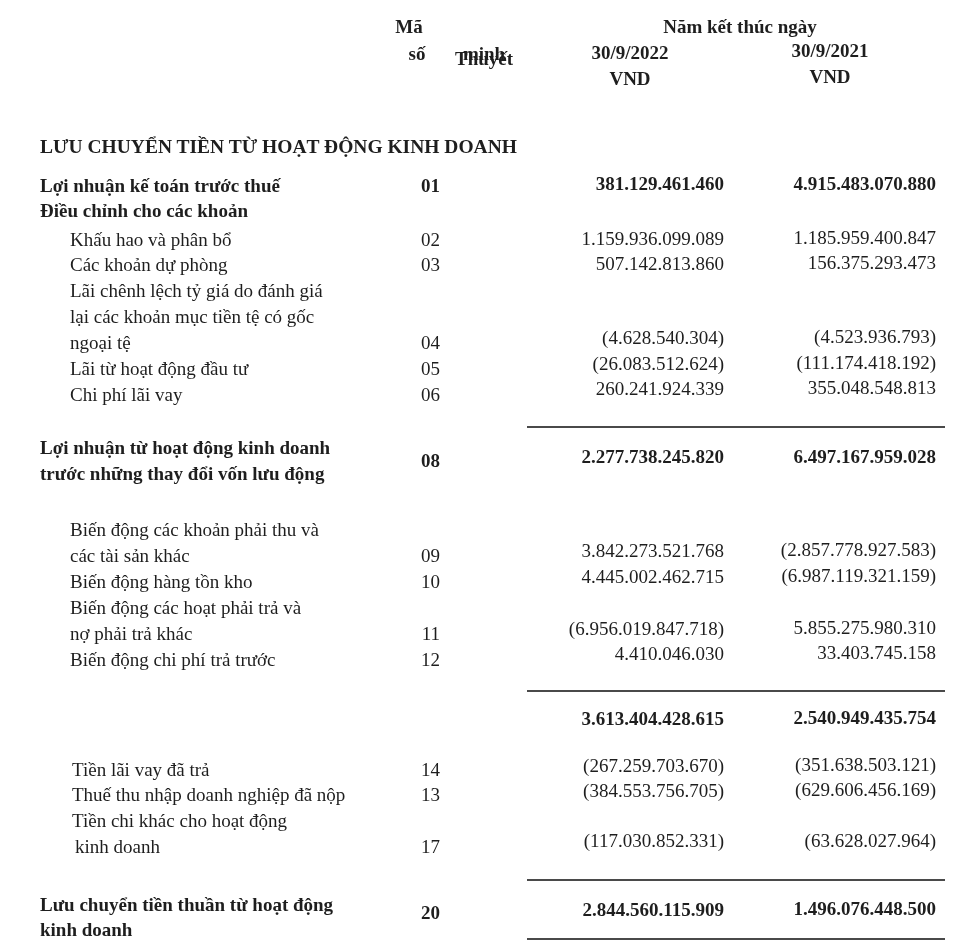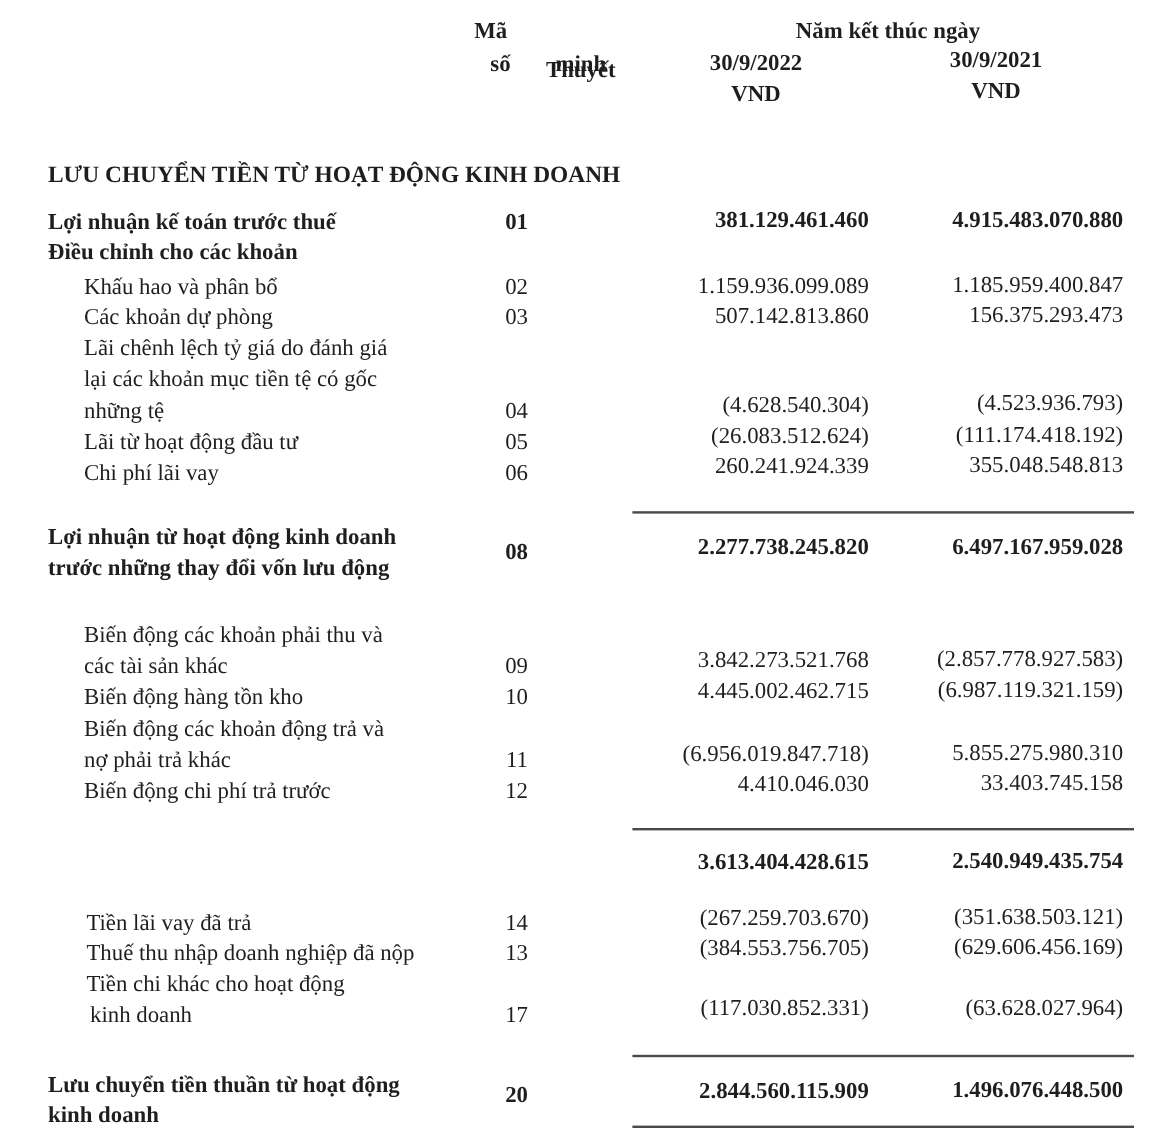--- a/index.html
+++ b/index.html
@@ -67,21 +67,21 @@
 <div class="abs num22" style="top:228px;">1.159.936.099.089</div>
 <div class="abs num21" style="top:227px;">1.185.959.400.847</div>
 
 <div class="abs" style="left:70px; top:254px;">Các khoản dự phòng</div>
 <div class="abs code" style="left:400px; top:254px;">03</div>
 <div class="abs num22" style="top:253px;">507.142.813.860</div>
 <div class="abs num21" style="top:252px;">156.375.293.473</div>
 
 <div class="abs" style="left:70px; top:280px;">Lãi chênh lệch tỷ giá do đánh giá</div>
 <div class="abs" style="left:70px; top:306px;">lại các khoản mục tiền tệ có gốc</div>
-<div class="abs" style="left:70px; top:332px;">những tệ</div>
+<div class="abs" style="left:70px; top:332px;">ngoại tệ</div>
 <div class="abs code" style="left:400px; top:332px;">04</div>
 <div class="abs num22" style="top:327px;">(4.628.540.304)</div>
 <div class="abs num21" style="top:326px;">(4.523.936.793)</div>
 
 <div class="abs" style="left:70px; top:358px;">Lãi từ hoạt động đầu tư</div>
 <div class="abs code" style="left:400px; top:358px;">05</div>
 <div class="abs num22" style="top:353px;">(26.083.512.624)</div>
 <div class="abs num21" style="top:352px;">(111.174.418.192)</div>
 
 <div class="abs" style="left:70px; top:384px;">Chi phí lãi vay</div>
@@ -101,21 +101,21 @@
 <div class="abs" style="left:70px; top:545px;">các tài sản khác</div>
 <div class="abs code" style="left:400px; top:545px;">09</div>
 <div class="abs num22" style="top:540px;">3.842.273.521.768</div>
 <div class="abs num21" style="top:539px;">(2.857.778.927.583)</div>
 
 <div class="abs" style="left:70px; top:571px;">Biến động hàng tồn kho</div>
 <div class="abs code" style="left:400px; top:571px;">10</div>
 <div class="abs num22" style="top:566px;">4.445.002.462.715</div>
 <div class="abs num21" style="top:565px;">(6.987.119.321.159)</div>
 
-<div class="abs" style="left:70px; top:597px;">Biến động các khoản động trả và</div>
+<div class="abs" style="left:70px; top:597px;">Biến động các hoạt phải trả và</div>
 <div class="abs" style="left:70px; top:623px;">nợ phải trả khác</div>
 <div class="abs code" style="left:400px; top:623px;">11</div>
 <div class="abs num22" style="top:618px;">(6.956.019.847.718)</div>
 <div class="abs num21" style="top:617px;">5.855.275.980.310</div>
 
 <div class="abs" style="left:70px; top:649px;">Biến động chi phí trả trước</div>
 <div class="abs code" style="left:400px; top:649px;">12</div>
 <div class="abs num22" style="top:643px;">4.410.046.030</div>
 <div class="abs num21" style="top:642px;">33.403.745.158</div>
 

